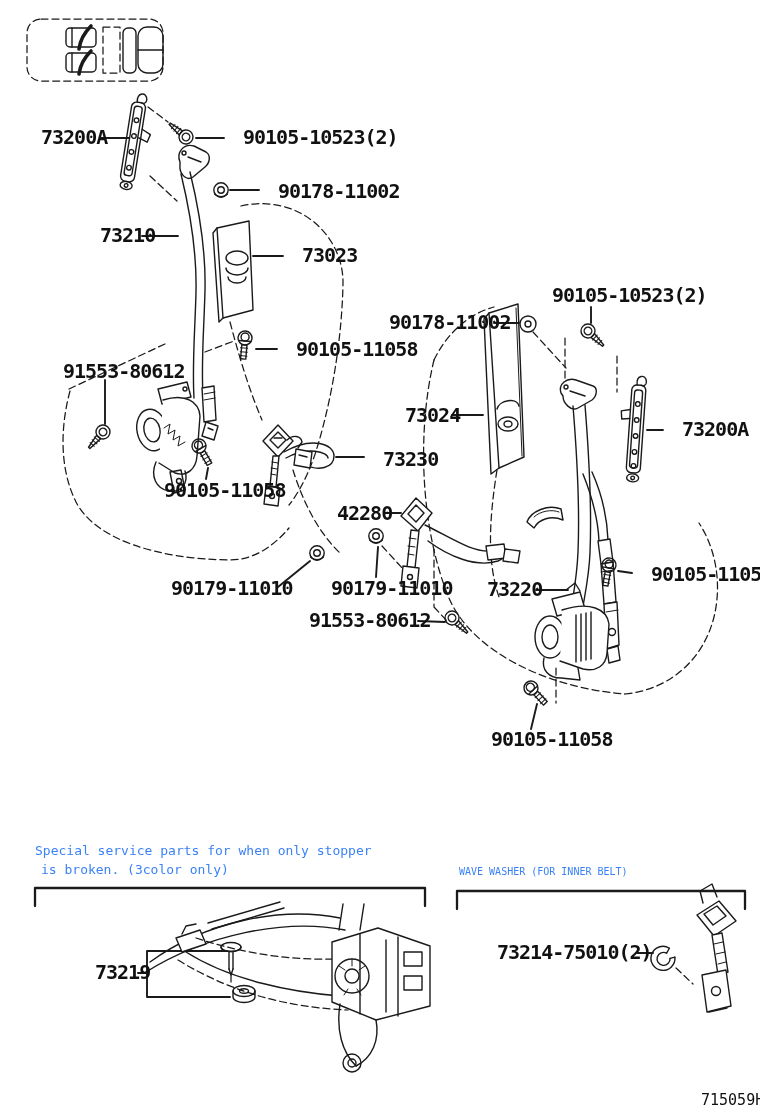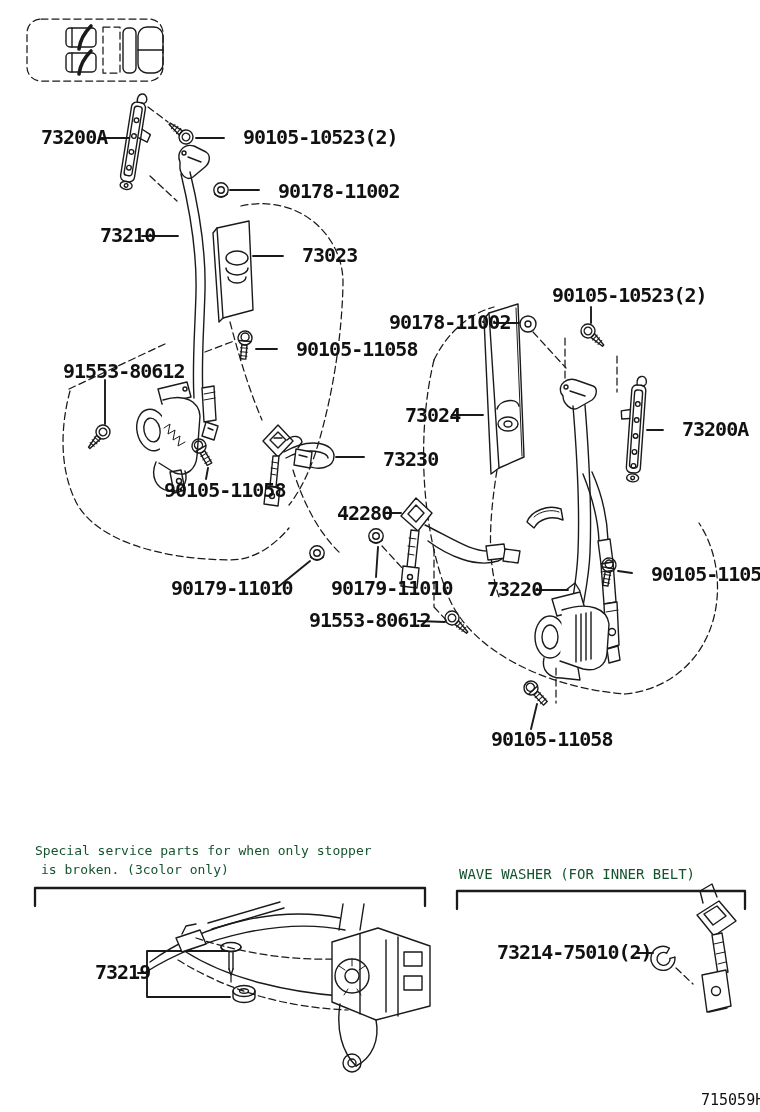--- a/index.html
+++ b/index.html
@@ -9,21 +9,21 @@
   .art *{stroke:#1a1a1a;fill:none;stroke-width:1.4;stroke-linecap:round;stroke-linejoin:round;}
   .art .dash{stroke-dasharray:7 4;stroke-width:1.25;}
   .art .lead{stroke-width:1.9;}
   .art .belt{stroke-width:3.6;}
   .art .frame{stroke-width:2.3;}
   .art .solid{fill:#ffffff;}
   .art .thin{stroke-width:1;}
   .plabel{position:absolute;font:700 20px "DejaVu Sans Mono",monospace;letter-spacing:-1px;
           line-height:1;white-space:pre;color:#111;margin-left:17px;}
   .note-jp{position:absolute;font:600 16px "DejaVu Sans",sans-serif;line-height:1.2;color:#111;white-space:pre;}
-  .note-en{position:absolute;font:400 13px "DejaVu Sans Mono",monospace;line-height:1.2;color:#14532d;white-space:pre;}
+  .note-en{position:absolute;font:400 13px "DejaVu Sans Mono",monospace;line-height:1.2;color:#3b82f6;white-space:pre;}
   .code{position:absolute;font:400 15px "DejaVu Sans Mono",monospace;color:#111;}
 </style>
 </head>
 <body>
 
 <div class="stage">
 
   <svg class="art" width="760" height="1112" viewBox="0 0 760 1112">
     <defs>
       <g id="bolt">
@@ -327,16 +327,16 @@
   <div class="plabel" style="left:314px;top:578px">90179-11010</div>
   <div class="plabel" style="left:470px;top:579px">73220</div>
   <div class="plabel" style="left:634px;top:564px">90105-11058</div>
   <div class="plabel" style="left:292px;top:610px">91553-80612</div>
   <div class="plabel" style="left:474px;top:729px">90105-11058</div>
   <div class="plabel" style="left:78px;top:962px">73219</div>
   <div class="plabel" style="left:480px;top:942px">73214-75010(2)</div>
 
   <div class="note-en" style="left:35px;top:843px">Special service parts for when only stopper</div>
   <div class="note-en" style="left:41px;top:862px">is broken. (3color only)</div>
-  <div class="note-en" style="left:459px;top:866px;font-size:14px">WAVE WASHER (FOR INNER BELT)</div>
+  <div class="note-en" style="left:459px;top:866px;font-size:10px">WAVE WASHER (FOR INNER BELT)</div>
 
   <div class="code" style="left:701px;top:1091px">715059H</div>
 </div>
 
 </body></html>

